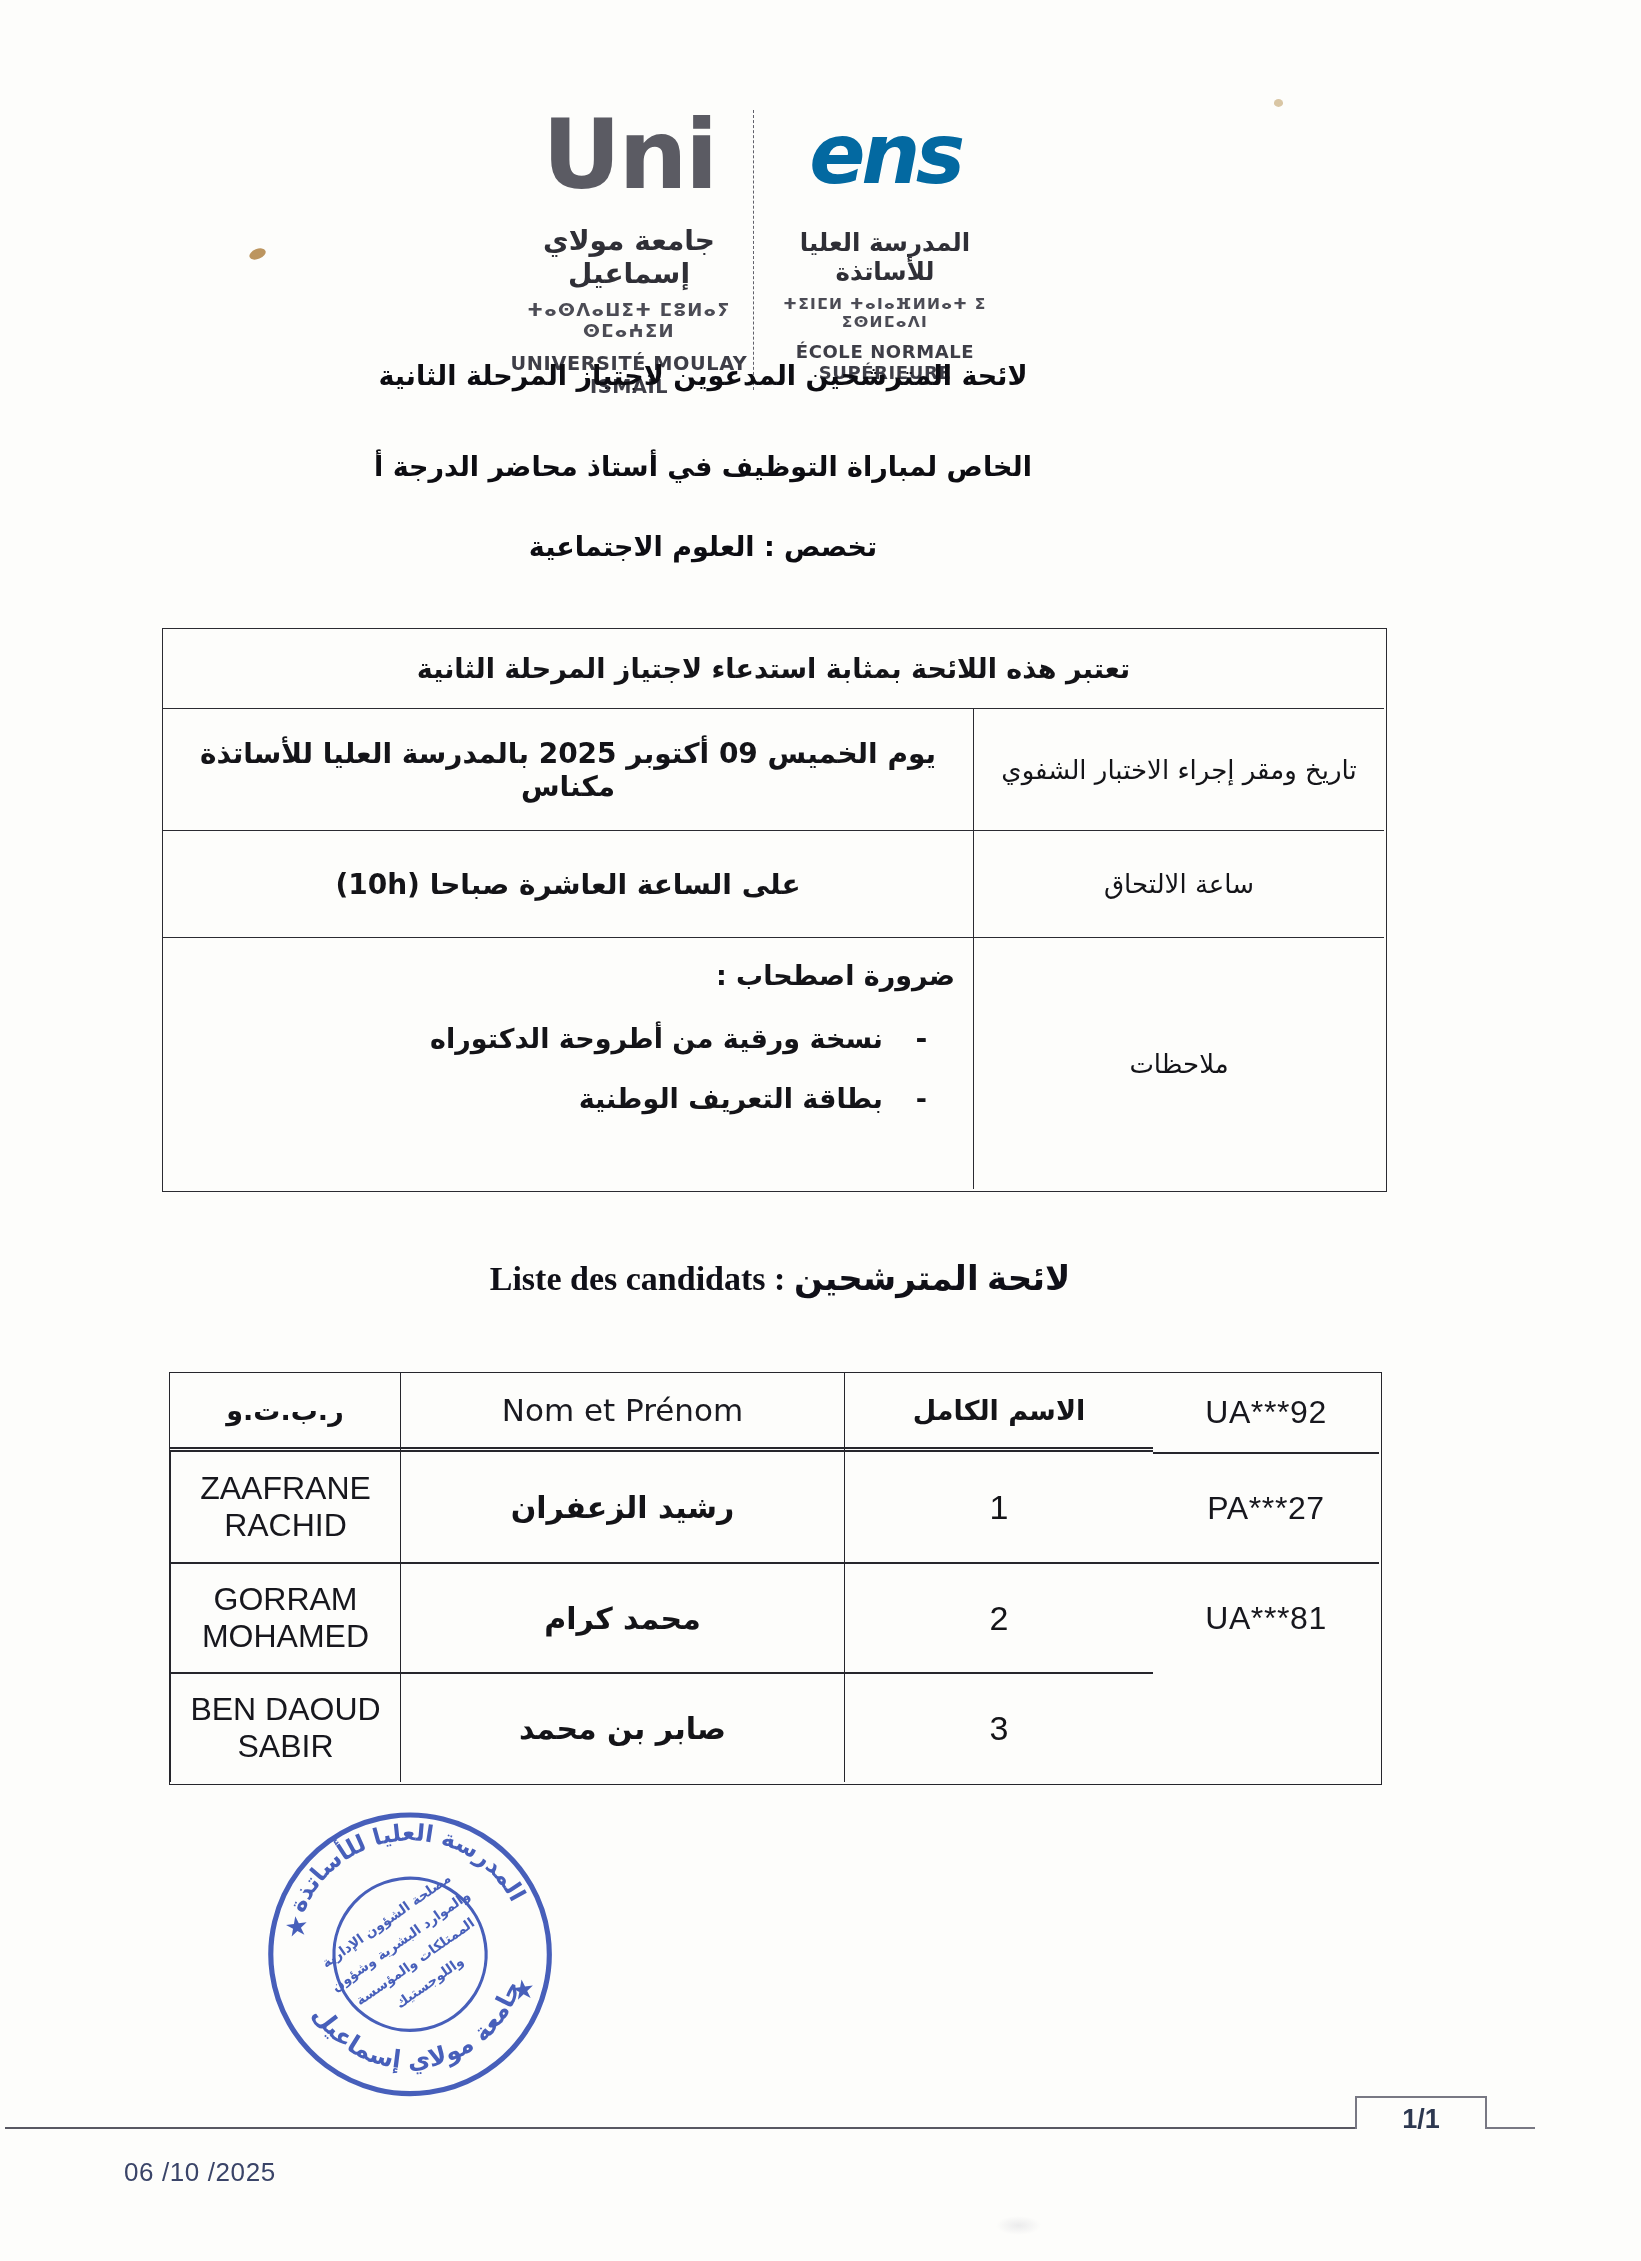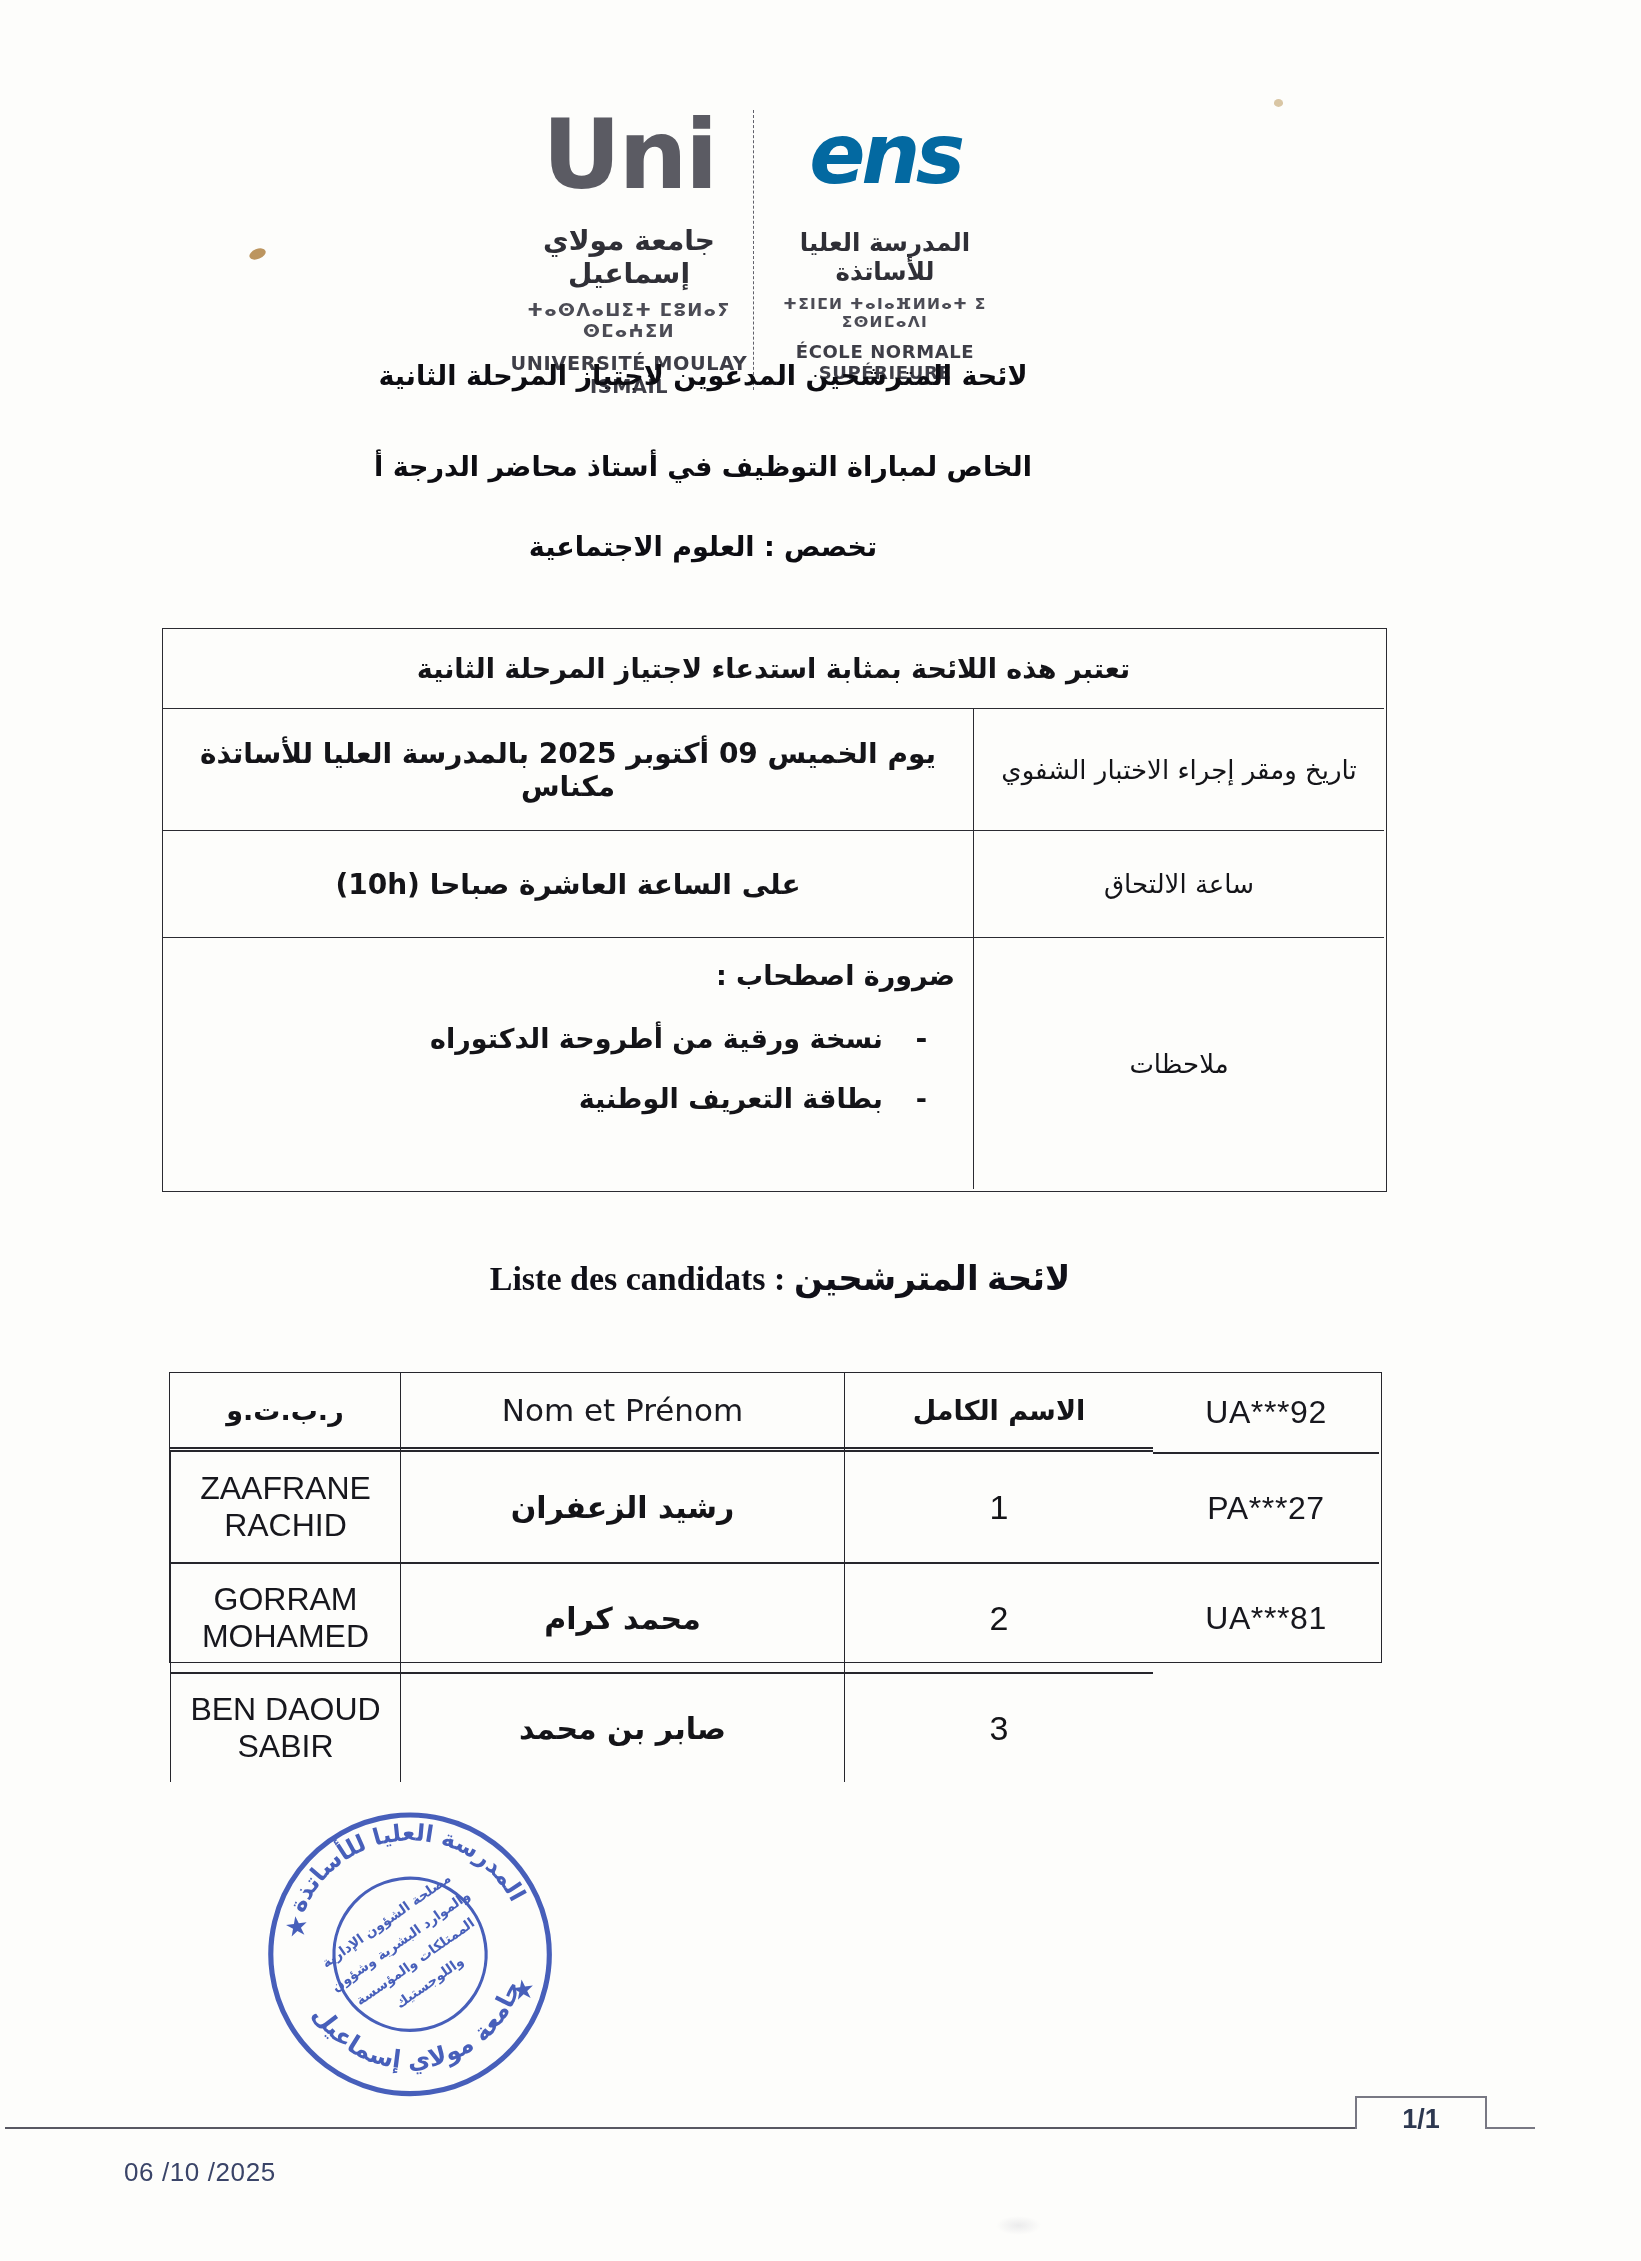--- a/index.html
+++ b/index.html
@@ -45,21 +45,21 @@
   .note-item.n0 { max-width:645px; }
 
   
   .cand-heading {
     position:absolute; left:419px; top:1258px; width:722px; text-align:center; direction:ltr;
     font-family:"Liberation Serif","DejaVu Sans",serif; font-weight:700; font-size:34px; color:#101018;
   }
 
   
   .cand-table {
-    position:absolute; left:169px; top:1372px; width:1213px; height:291px;
+    position:absolute; left:169px; top:1372px; width:1213px; height:413px;
     display:grid; grid-template-columns:230px 444px 309px 226px; grid-template-rows:79px 110px 110px 110px;
     border:1.9px solid #26262c; box-sizing:border-box; direction:ltr; background:#fdfdfb;
   }
   .ct-cell { display:flex; align-items:center; justify-content:center; border-left:1.9px solid #26262c; border-top:2.6px solid #26262c; text-align:center; }
   .ct-cell.c0 { border-left:none; }
   .ct-cell.hrow { border-top:none; border-bottom:5.2px double #26262c; }
   .ct-cell.r1 { border-top:none; }
   .hdr-ar { font-weight:700; font-size:27px; direction:rtl; }
   .hdr-fr { font-size:31px; color:#1a1a20; }
   .cell-code { font-family:"Liberation Sans",sans-serif; font-size:32px; letter-spacing:0.6px; color:#17171d; }

